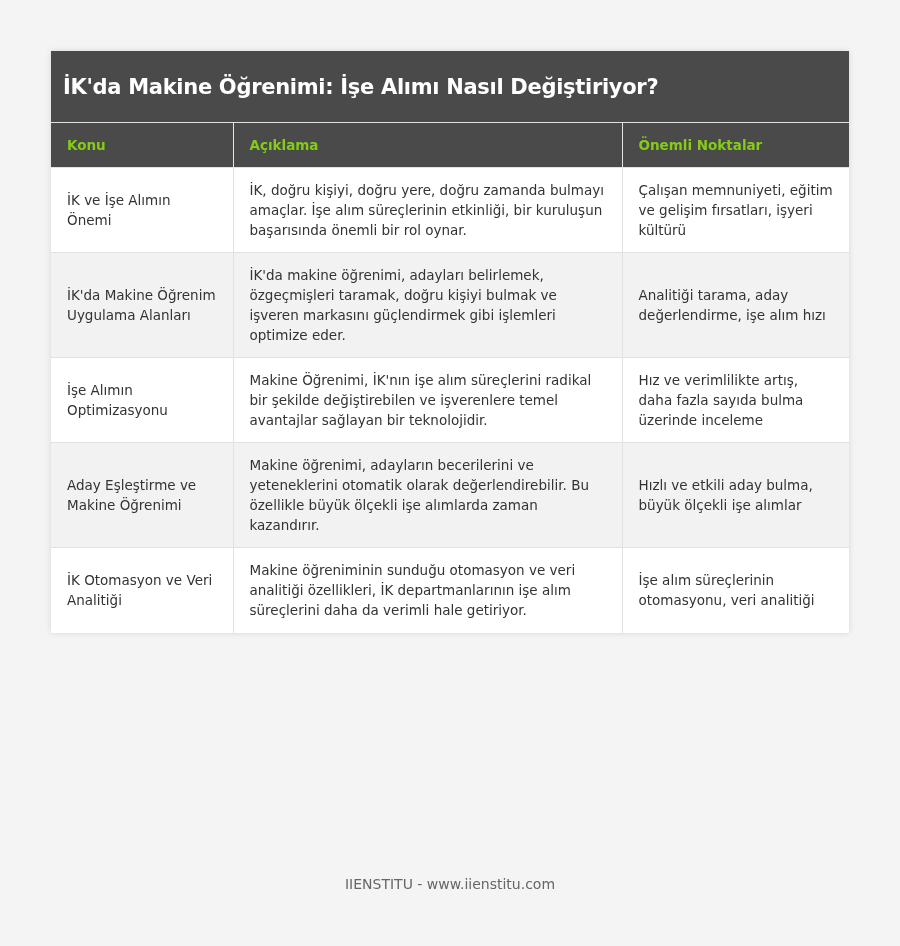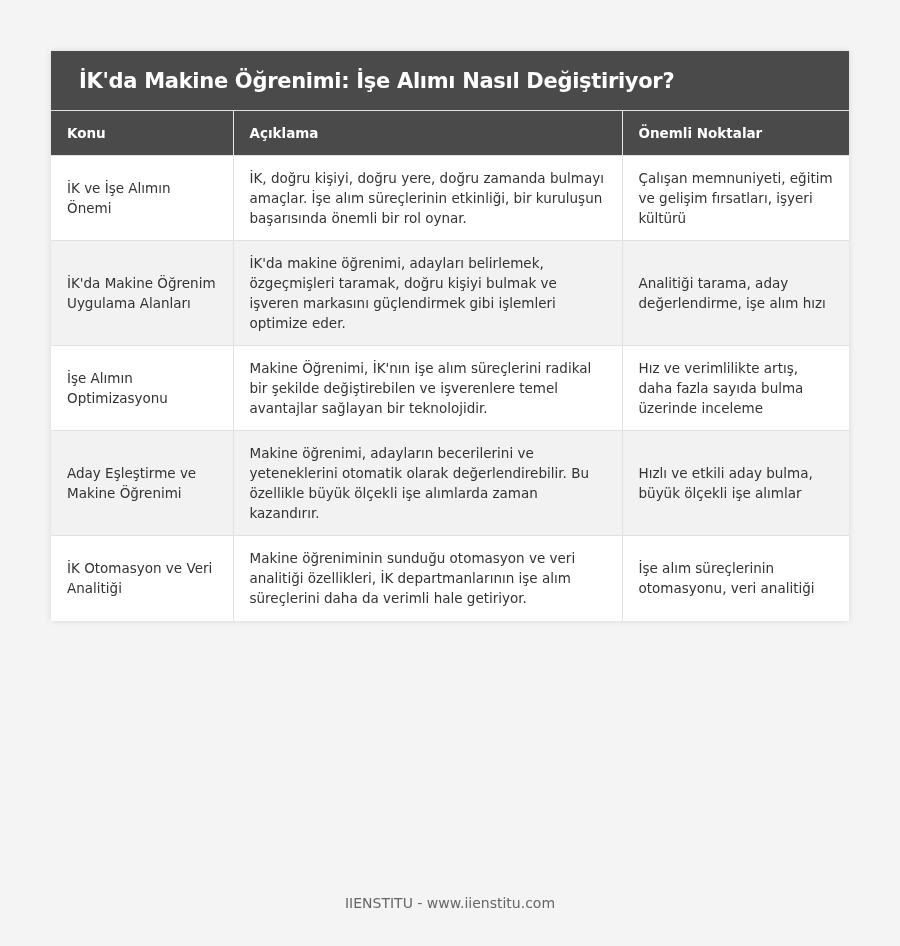--- a/index.html
+++ b/index.html
@@ -19,41 +19,41 @@
     position: absolute;
     left: 51px;
     top: 51px;
     width: 798px;
     background: #ffffff;
     box-shadow: 0 0 6px rgba(0,0,0,0.12);
   }
   .title-bar {
     background: #4a4a4a;
     color: #ffffff;
-    height: 60px;
+    height: 72px;
     box-sizing: border-box;
-    padding: 0 28px;
+    padding: 0 12px;
     display: flex;
     align-items: center;
     font-size: 21px;
     font-weight: bold;
     border-bottom: 1px solid #e0e0e0;
     letter-spacing: -0.3px;
   }
   table {
     width: 100%;
     border-collapse: collapse;
     table-layout: fixed;
   }
   col.c1 { width: 182px; }
   col.c2 { width: 389px; }
   col.c3 { width: 227px; }
   thead th {
     background: #4a4a4a;
-    color: #ffffff;
+    color: #84cc16;
     text-align: left;
     font-size: 13.5px;
     font-weight: bold;
     height: 44px;
     padding: 0 16px;
     border-right: 1px solid #e6e6e6;
   }
   thead th:last-child { border-right: none; }
   tbody td {
     font-size: 13.5px;
@@ -63,21 +63,21 @@
     vertical-align: middle;
     border-right: 1px solid #e2e2e2;
     border-top: 1px solid #e2e2e2;
   }
   tbody td:last-child { border-right: none; }
   tbody tr:nth-child(odd) td { background: #ffffff; }
   tbody tr:nth-child(even) td { background: #f2f2f2; }
   .footer {
     position: absolute;
     left: 0;
-    top: 895px;
+    top: 876px;
     width: 900px;
     text-align: center;
     font-size: 14px;
     color: #666666;
   }
 </style>
 </head>
 <body>
 
 <div class="page">

